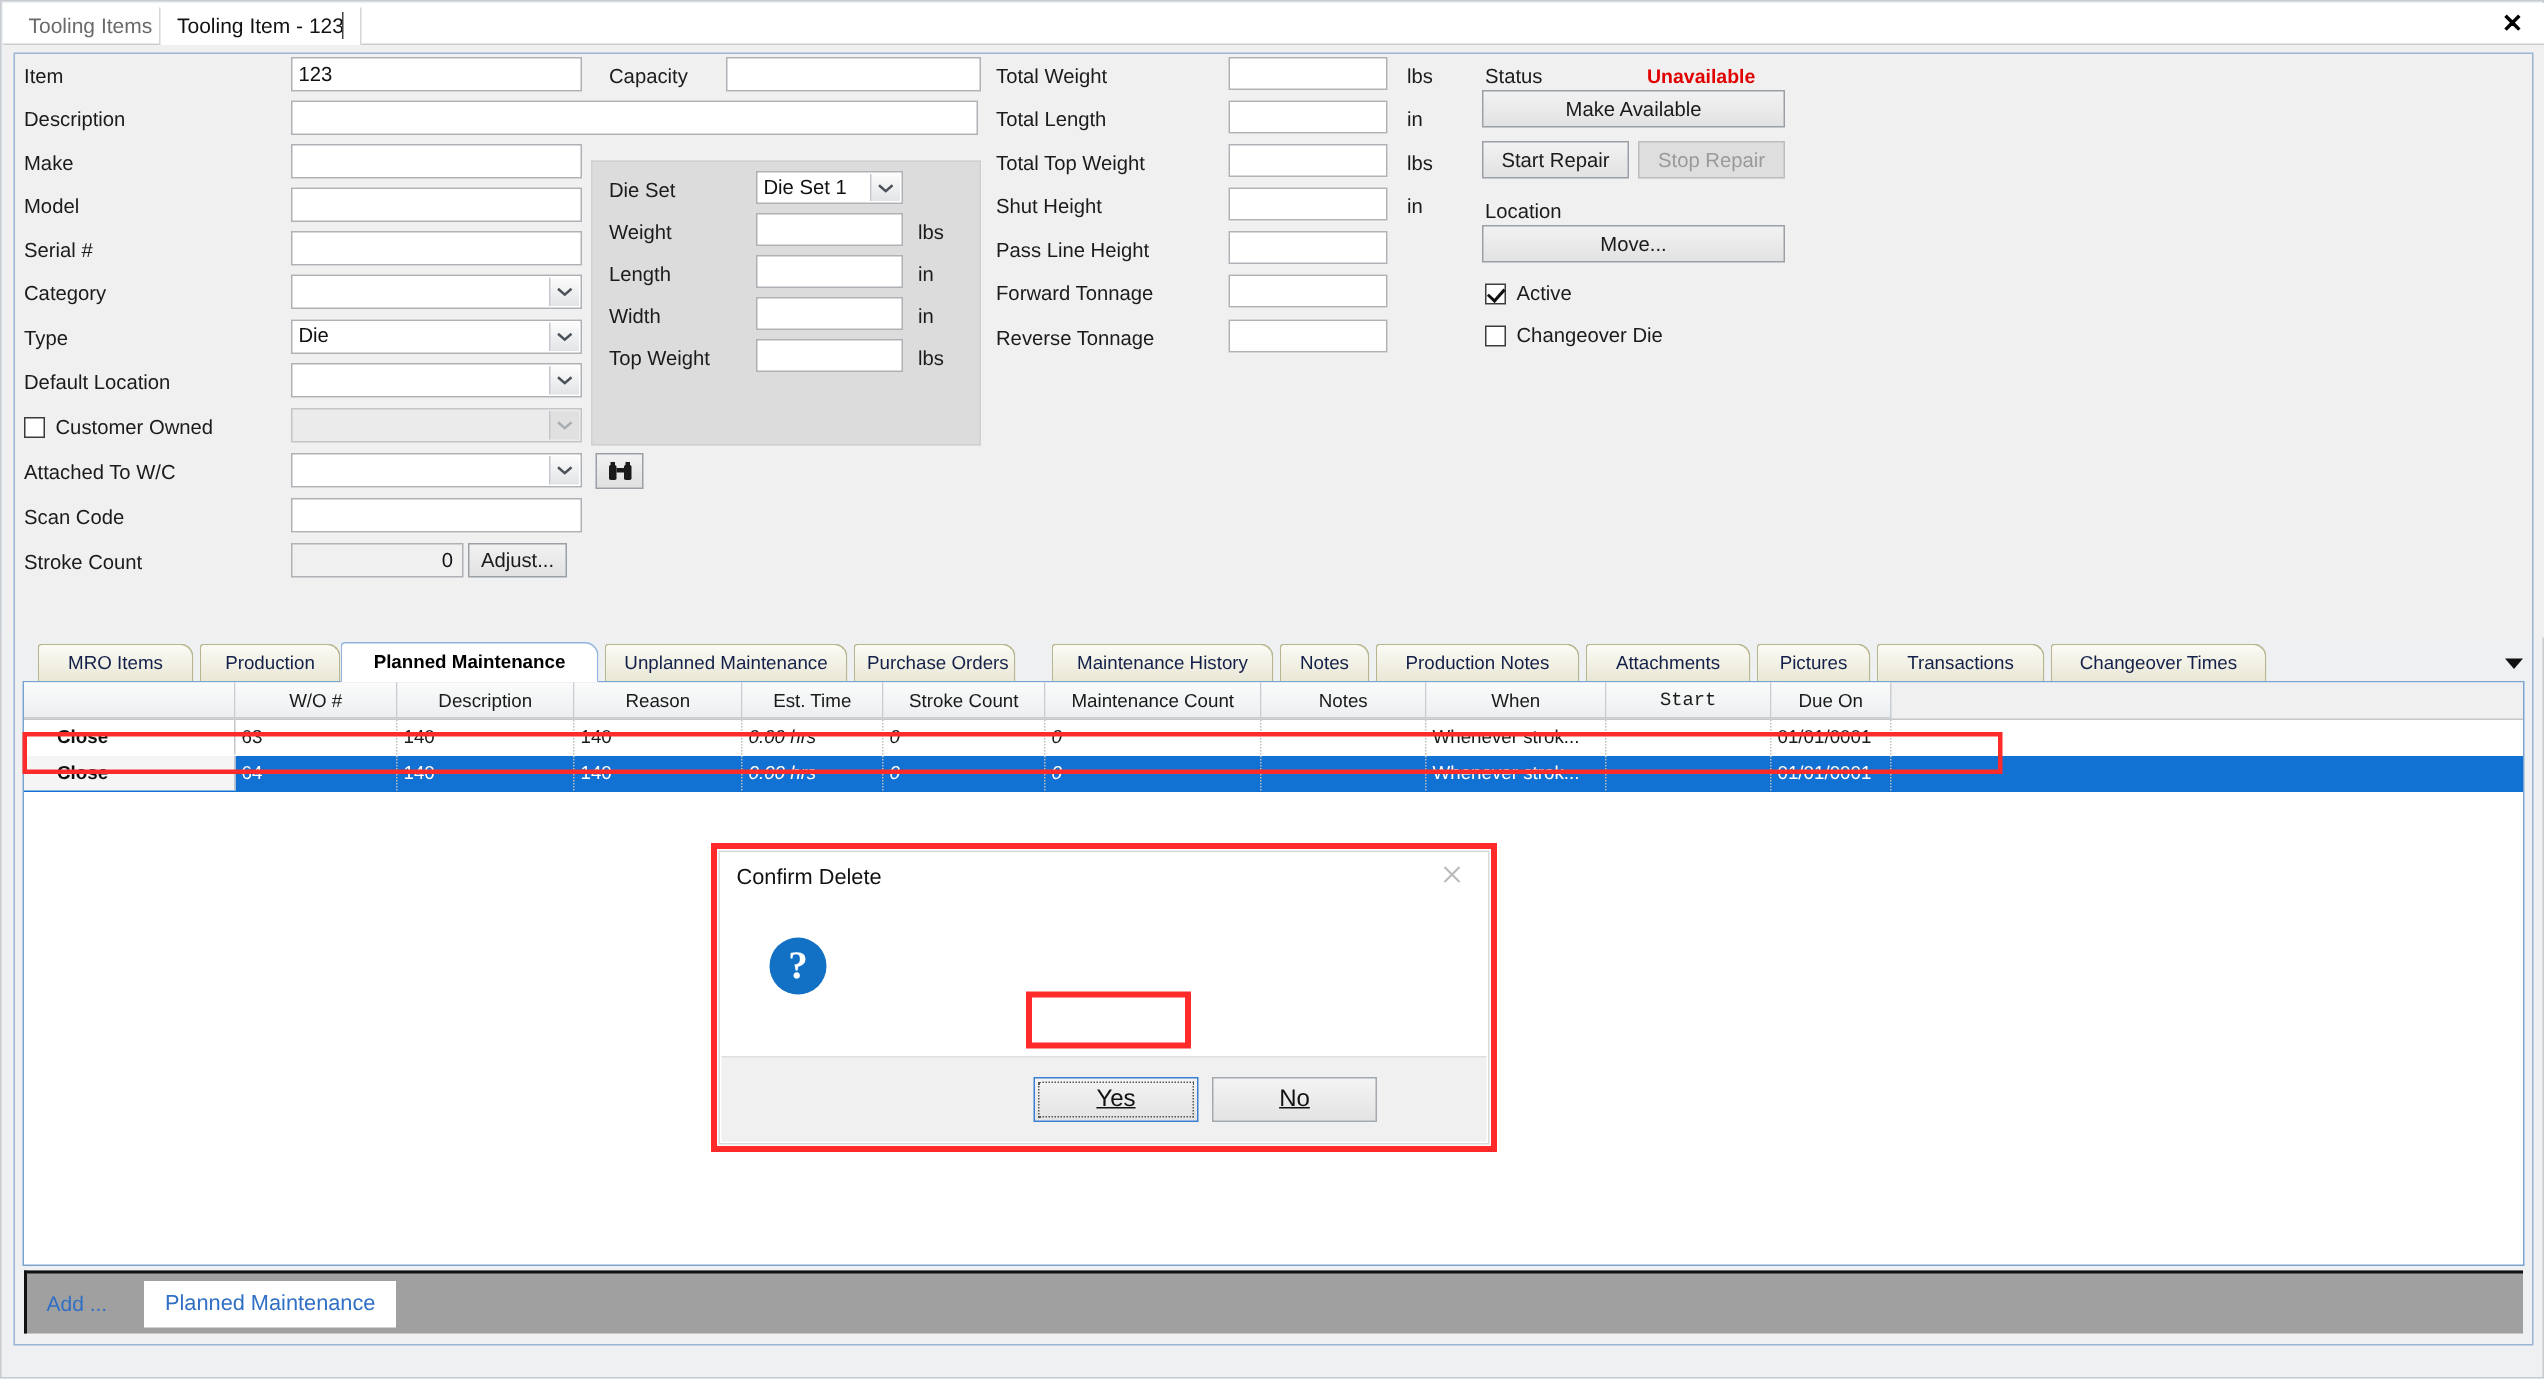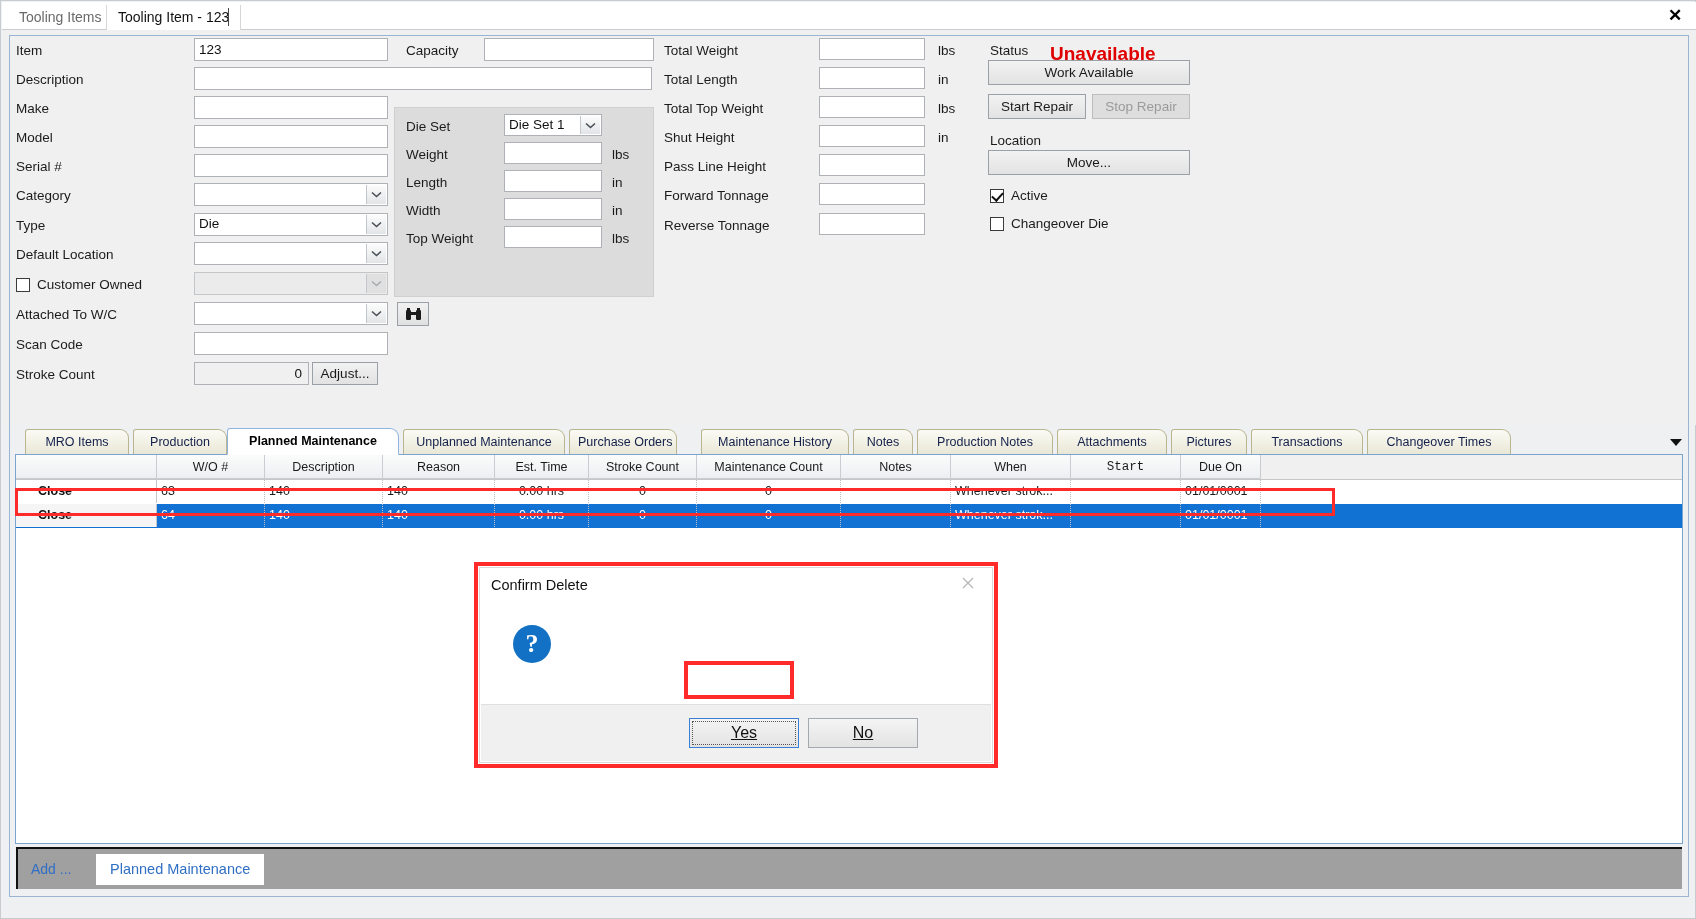--- a/index.html
+++ b/index.html
@@ -86,21 +86,21 @@
   .chk{position:absolute;font-size:13.5px;color:#1b1b1b;}
   .chk .box{
     position:absolute;left:0;top:1px;width:14px;height:14px;
     background:#fff;border:1px solid #3b3b3b;box-sizing:border-box;
   }
   .chk .box.checked:after{
     content:"";position:absolute;left:3px;top:0px;width:5px;height:9px;
     border:solid #111;border-width:0 2px 2px 0;transform:rotate(42deg);
   }
   .chk .cl{position:absolute;left:21px;top:0;white-space:nowrap;}
-  .status-val{position:absolute;font-size:19px;font-weight:bold;}
+  .status-val{position:absolute;font-size:13px;font-weight:bold;margin-left:48px;}
   .icon-btn{
     position:absolute;box-sizing:border-box;
     background:linear-gradient(#f1f1f1,#e0e0e0);
     border:1px solid #9aa0a6;
     display:flex;align-items:center;justify-content:center;cursor:pointer;
   }
   .icon-btn.disabled{background:#dedede;border-color:#c6c6c6;}
   
   .lower-tabs{
     position:absolute;left:14px;top:428px;width:1668px;height:26px;
@@ -141,21 +141,21 @@
     position:absolute;left:0;height:24px;width:100%;box-sizing:border-box;
   }
   .grow.r0{top:25px;background:#ffffff;}
   .grow.r1{top:49px;background:#1272d3;color:#ffffff;}
   .gc{
     position:absolute;top:0;height:23px;line-height:23px;
     font-size:12.5px;box-sizing:border-box;
     border-right:1px dotted #b9bdc1;
     padding:0 4px;white-space:nowrap;overflow:hidden;
   }
-  .gc.num{text-align:center;}
+  .gc.num{text-align:left;font-style:italic;}
   .gc.close-cell{
     background:#ffffff;color:#111;font-weight:bold;
     border-right:1px solid #c3c7cb;text-align:left;padding-left:22px;
   }
   .grow.r1 .gc.close-cell{background:#f5f5f5;}
   .rowmark{
     position:absolute;left:4px;top:6px;width:0;height:0;
     border-left:6px solid #111;border-top:4px solid transparent;border-bottom:4px solid transparent;
   }
   .sel-outline{
@@ -385,21 +385,21 @@
 
     <div class="lbl" style="left:662px;top:158px;">Forward Tonnage</div>
     <input class="txt" style="left: 817px; top: 153px; width: 106px; height: 22px;" value="">
 
     <div class="lbl" style="left:662px;top:188px;">Reverse Tonnage</div>
     <input class="txt" style="left: 817px; top: 183px; width: 106px; height: 22px;" value="">
 
     <div class="lbl" style="left:988px;top:13px;">Status</div>
     <div class="status-val" style="left:1048px;top:13px;color:#e00000;">Unavailable</div>
 
-    <div class="btn" style="left:986px;top:30px;width:202px;height:25px;line-height:23px;">Work Available</div>
+    <div class="btn" style="left:986px;top:30px;width:202px;height:25px;line-height:23px;">Make Available</div>
     <div class="btn" style="left:986px;top:64px;width:98px;height:25px;line-height:23px;">Start Repair</div>
     <div class="btn disabled" style="left:1090px;top:64px;width:98px;height:25px;line-height:23px;">Stop Repair</div>
 
     <div class="lbl" style="left:988px;top:103px;">Location</div>
     <div class="btn" style="left:986px;top:120px;width:202px;height:25px;line-height:23px;">Move...</div>
 
     <div class="chk" style="left:988px;top:158px;">
       <span class="box checked"></span>
       <span class="cl">Active</span>
     </div>

